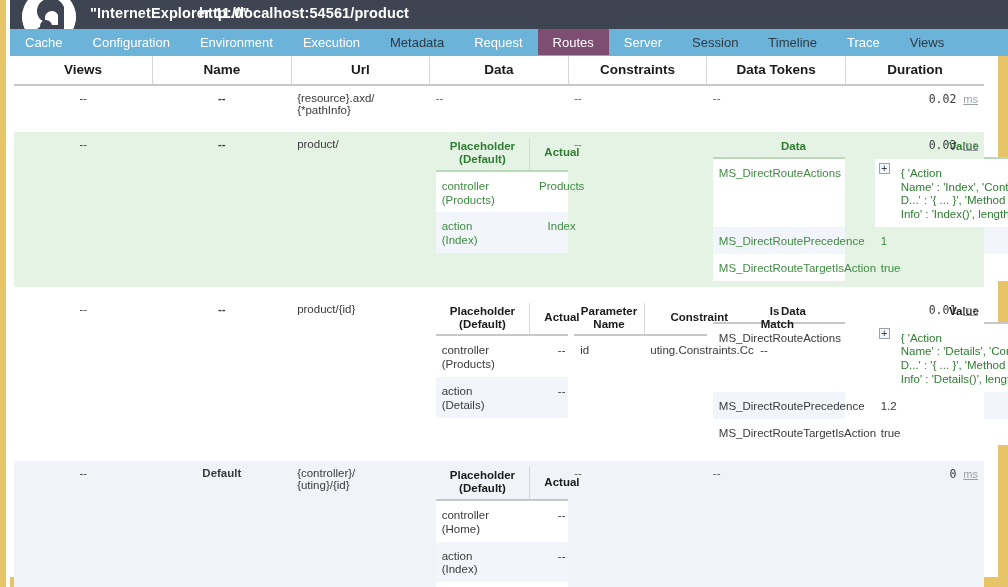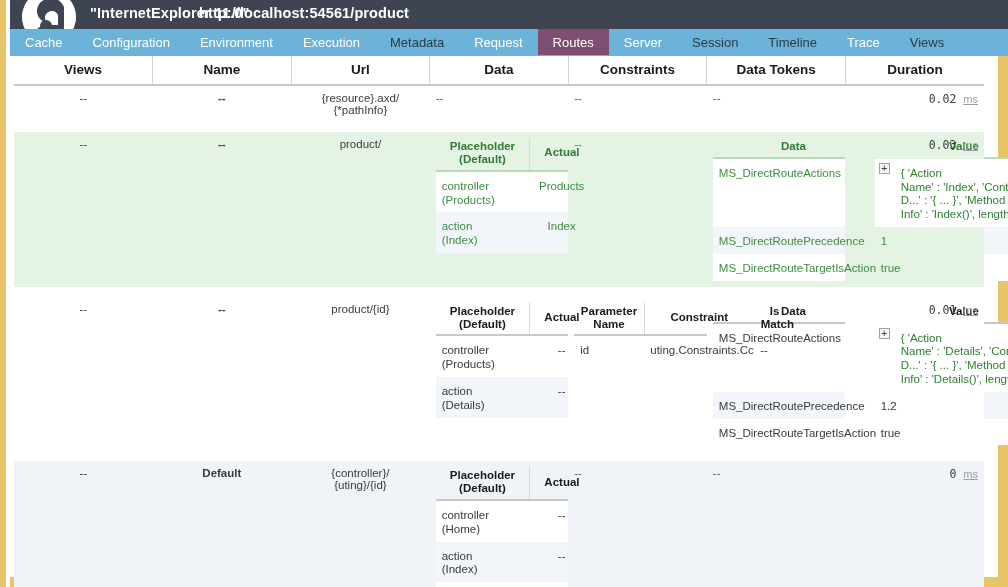--- a/index.html
+++ b/index.html
@@ -108,21 +108,21 @@
   .routes-table > thead > tr > th:last-child { border-right: none; }
   .routes-table > tbody > tr > td {
     padding: 6px 6px;
     font-size: 11.5px;
     color: #3a3a3a;
     vertical-align: top;
     border: none;
   }
   td.c-area   { width: 38px;  text-align: center; }
   td.c-name   { width: 56px;  text-align: center; font-weight: bold; color:#333; }
-  td.c-url    { width: 94px;  text-align: center; }
+  td.c-url    { width: 94px;  text-align: left; }
   td.c-data   { width: 160px; text-align: left; padding-left: 8px;}
   td.c-constraints { width: 220px; text-align: left; padding-left: 8px;}
   td.c-tokens { width: 340px; text-align: left; padding-left: 8px;}
   td.c-duration { width: 62px; text-align: right; padding-right: 10px;
                   font-family: "DejaVu Sans Mono", monospace; font-size: 11.5px; color:#333;}
   .ms { color: #9aa0a6; font-family: "Liberation Sans", sans-serif; font-size: 11px; text-decoration: underline; }
 
   tr.row-normal > td { background: #ffffff; }
   tr.row-match  > td { background: #e5f3e5; }
   tr.row-default > td { background: #f0f3f8; }

